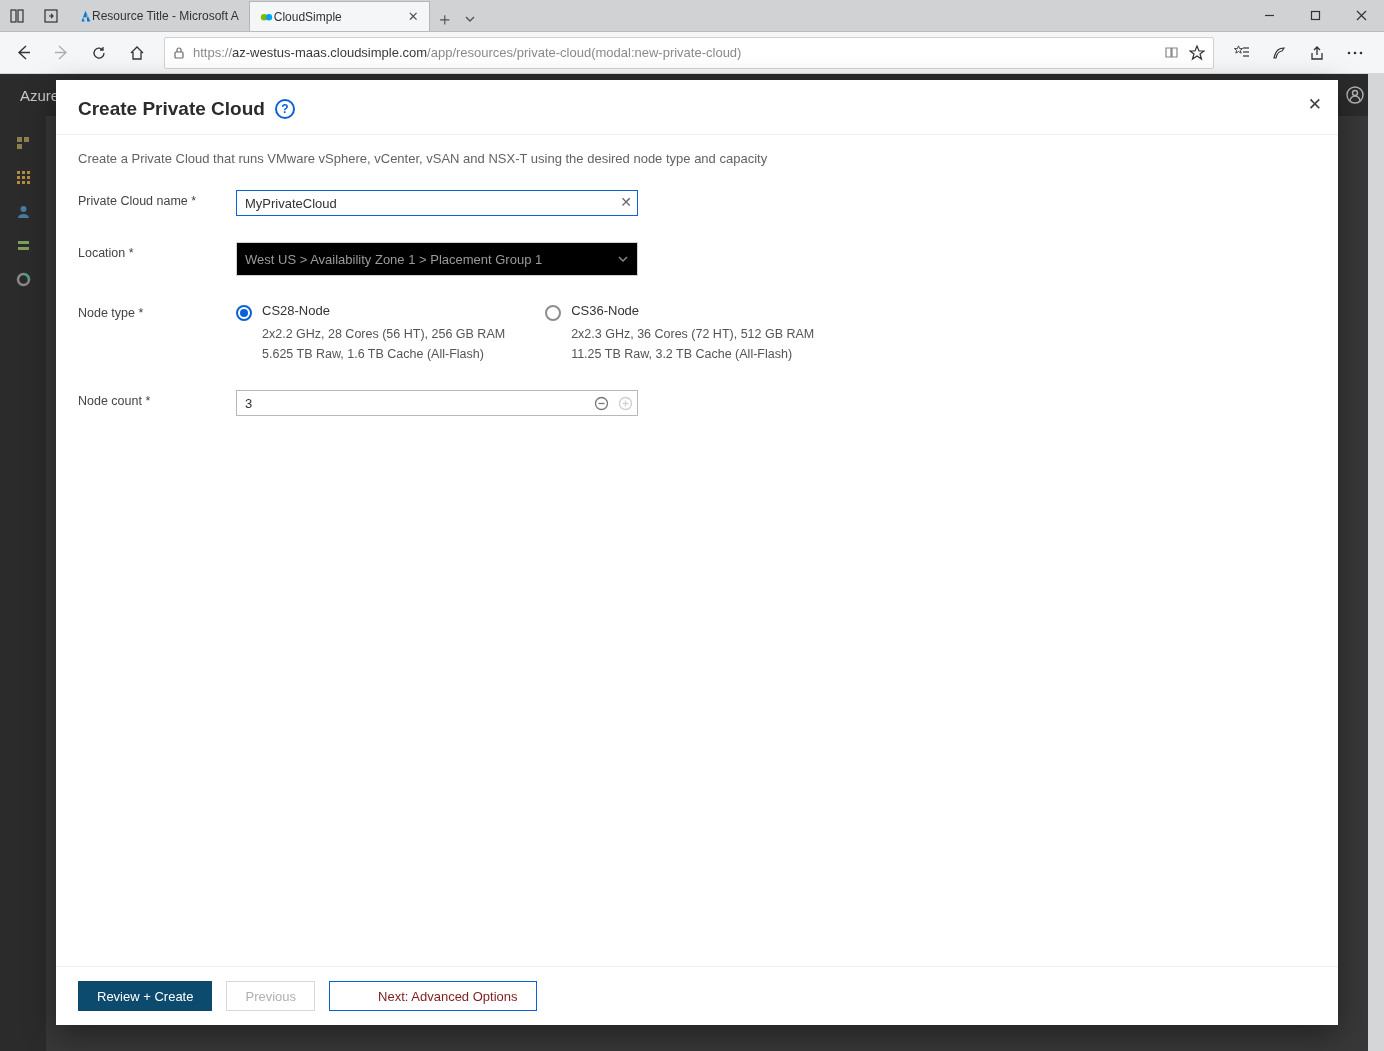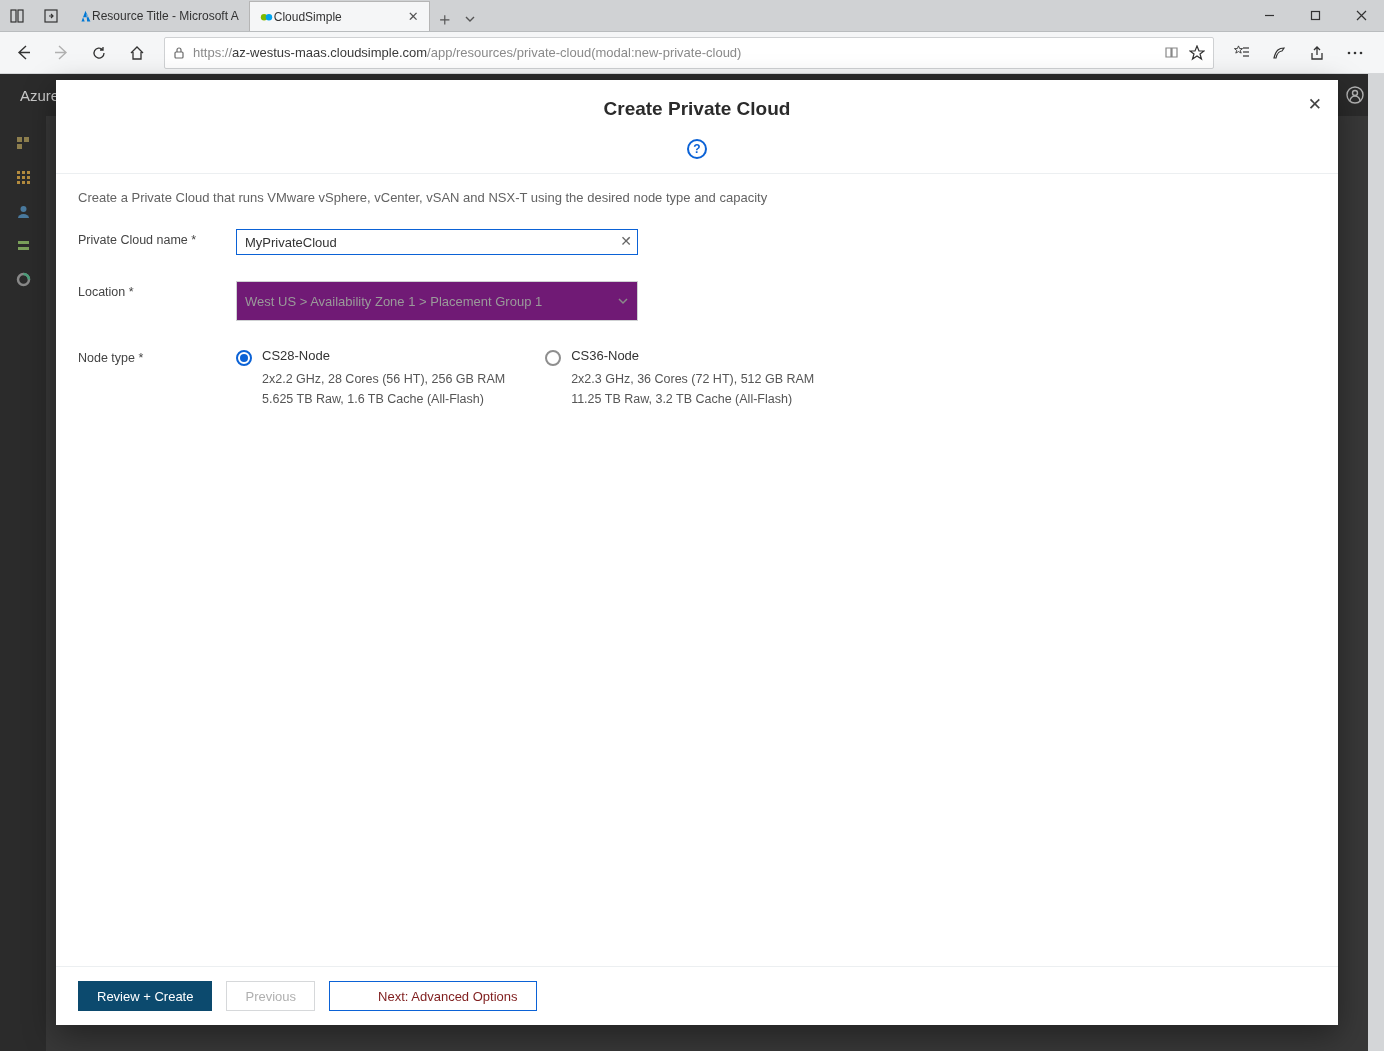--- a/index.html
+++ b/index.html
@@ -32,37 +32,37 @@
   .viewport { position:relative; height: calc(1051px - 32px - 42px); background:#1f1f1f; }
   .app-header { height:42px; background:#2b2b2b; display:flex; align-items:center; padding:0 20px; color:#c9c9c9; font-size:15px; justify-content:space-between;}
   .app-header-right { display:flex; gap:24px; color:#b3b3b3; font-size:16px; align-items:center;}
   .notif-dot { position:relative; }
   .notif-dot .dot { position:absolute; top:-4px; right:-6px; background:#d13438; color:#fff; border-radius:8px; font-size:9px; padding:0 3px; line-height:11px;}
   .app-side { position:absolute; left:0; top:42px; bottom:0; width:46px; background:#2b2b2b; display:flex; flex-direction:column; padding-top:10px;}
   .side-item { height:34px; display:flex; align-items:center; justify-content:center; color:#a6a6a6; font-size:15px;}
   .dark-body { position:absolute; left:46px; right:0; top:42px; bottom:0; background:#383838; }
   
   .modal { position:absolute; left:56px; right:46px; top:6px; bottom:26px; background:#fff; box-shadow:0 10px 30px rgba(0,0,0,.4); display:flex; flex-direction:column;}
-  .modal-head { padding:18px 22px 14px 22px; display:flex; align-items:center; gap:19px; border-bottom:1px solid #eceff1; position:relative;flex-direction:column;}
+  .modal-head { padding:18px 22px 14px 22px; display:flex; align-items:center; gap:10px; border-bottom:1px solid #eceff1; position:relative;}
   .modal-title { font-size:19px; font-weight:600; color:#2b2b2b;}
   .help-circle { width:20px; height:20px; border:2px solid #0b62d6; border-radius:50%; color:#0b62d6; display:flex; align-items:center; justify-content:center; font-size:12px; font-weight:700;}
   .modal-close { position:absolute; right:16px; top:14px; font-size:17px; color:#444; }
   .modal-tabs { display:flex; gap:34px; padding:0 22px; border-bottom:1px solid #eceff1; height:38px; align-items:flex-end;}
   .modal-tab { font-size:13px; padding-bottom:10px; color:#0b62d6; cursor:pointer; }
   .modal-tab.active { color:#2b2b2b; border-bottom:3px solid #2b2b2b; font-weight:500;}
   .modal-body { padding:16px 22px; flex:1; overflow:auto; }
   .modal-desc { font-size:13px; color:#636363; margin-bottom:24px;}
   .form-row { display:flex; align-items:flex-start; margin-bottom:26px; }
   .form-label { width:158px; font-size:12.5px; color:#444; padding-top:4px;}
   .form-label .req { color:#444; }
   .form-control { width:402px; }
   .text-input-wrap { position:relative; }
   .text-input { width:100%; height:26px; border:1px solid #0b62d6; padding:0 26px 0 8px; font-size:13px; color:#333; outline:none;}
   .input-clear { position:absolute; right:6px; top:4px; color:#666; font-size:14px;}
-  .select-disabled { width:100%; height:40px; border:1px solid #cfd1d3; background:#701a75; color:#9a9a9a; font-size:13px; display:flex; align-items:center; padding:0 8px; justify-content:space-between;}
+  .select-disabled { width:100%; height:34px; border:1px solid #cfd1d3; background:#000000; color:#9a9a9a; font-size:13px; display:flex; align-items:center; padding:0 8px; justify-content:space-between;}
   .select-disabled .chev { color:#8a8a8a; }
   .node-types { display:flex; gap:40px; }
   .radio { width:16px; height:16px; border:2px solid #0b62d6; border-radius:50%; display:inline-flex; align-items:center; justify-content:center; margin-right:10px; position:relative; top:3px;}
   .radio.empty { border:2px solid #8e8e8e; }
   .radio .dot { width:8px; height:8px; background:#0b62d6; border-radius:50%; }
   .nt-col { }
   .nt-head { font-size:13px; color:#333; display:flex; align-items:center; margin-bottom:6px;}
   .nt-spec { font-size:12.5px; color:#555; margin-left:26px; line-height:1.6;}
   .stepper { width:402px; height:26px; border:1px solid #b5b9bc; display:flex; align-items:center;}
   .stepper input { flex:1; border:none; outline:none; padding:0 8px; font-size:13px; color:#333;}
@@ -349,20 +349,41 @@
             <div class="nt-head">
               <span class="radio empty"></span>
               <span>CS36-Node</span>
             </div>
             <div class="nt-spec">2x2.3 GHz, 36 Cores (72 HT), 512 GB RAM</div>
             <div class="nt-spec">11.25 TB Raw, 3.2 TB Cache (All-Flash)</div>
           </div>
         </div>
       </div>
 
+      <div class="form-row">
+        <div class="form-label">
+          <span>Node count</span>&nbsp;<span class="req">*</span>
+        </div>
+        <div class="stepper">
+          <input value="3" style="">
+          <span class="step-btn">
+              <svg width="15" height="15" viewBox="0 0 15 15">
+                <circle cx="7.5" cy="7.5" r="6" fill="none" stroke="#777" stroke-width="1.3"></circle>
+                <line x1="4.5" y1="7.5" x2="10.5" y2="7.5" stroke="#777" stroke-width="1.3"></line>
+              </svg>
+            </span>
+          <span class="step-btn disabled">
+              <svg width="15" height="15" viewBox="0 0 15 15">
+                <circle cx="7.5" cy="7.5" r="6" fill="none" stroke="#cfcfcf" stroke-width="1.3"></circle>
+                <line x1="4.5" y1="7.5" x2="10.5" y2="7.5" stroke="#cfcfcf" stroke-width="1.3"></line>
+                <line x1="7.5" y1="4.5" x2="7.5" y2="10.5" stroke="#cfcfcf" stroke-width="1.3"></line>
+              </svg>
+            </span>
+        </div>
+      </div>
     </div>
 
     <div class="modal-footer">
       <div class="btn btn-primary">Review + Create</div>
       <div class="btn btn-disabled">Previous</div>
       <div class="btn btn-outline">Next: Advanced Options</div>
     </div>
   </div>
 
   <div class="scrollbar-right"></div>

